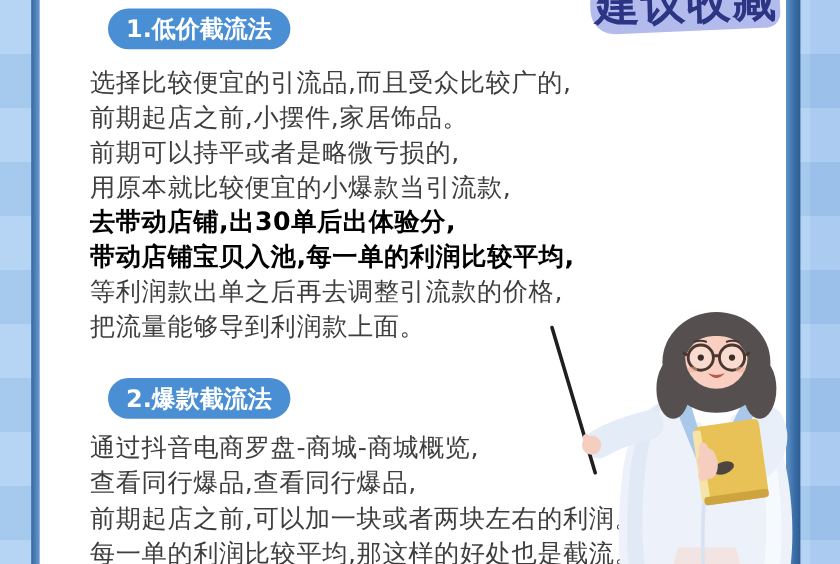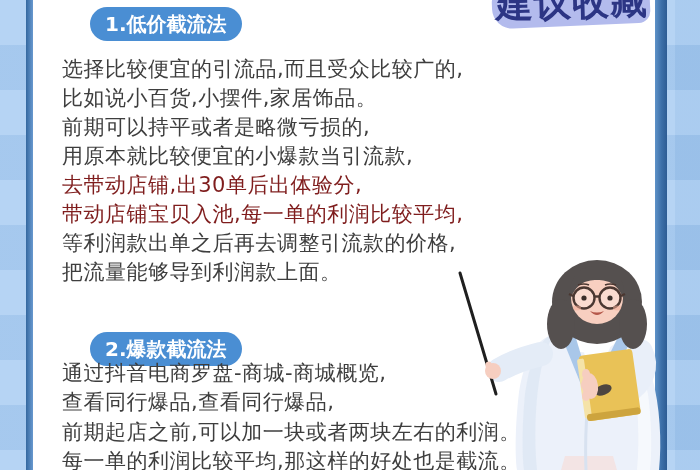--- a/index.html
+++ b/index.html
@@ -42,48 +42,48 @@
     font-size:37px;font-weight:bold;letter-spacing:1px;
     color:#2c3584;transform:rotate(-1.5deg);white-space:nowrap;
   }
   
   .badge{
     position:absolute;left:90px;height:34px;line-height:34px;
     background:#4a8ed3;color:#ffffff;border-radius:17px;
     padding:0 15px;font-size:20px;font-weight:bold;white-space:nowrap;
   }
   .badge.b1{top:7px;text-align:center;}
-  .badge.b2{top:315px;margin-top:17px;}
+  .badge.b2{top:315px;}
   
   .line{
-    position:absolute;left:62px;height:29px;
+    position:absolute;left:75px;height:29px;
     font-size:21px;color:#3e3e3e;white-space:nowrap;letter-spacing:.5px;
   }
-  .line.bold{font-weight:normal;color:#7f1d1d;}
+  .line.bold{font-weight:bold;color:#000000;}
   
   .character{
     position:absolute;left:437px;top:240px;width:230px;height:230px;
   }
 </style>
 </head>
 <body>
 
 <div class="bg"></div>
 <div class="card"></div>
 <div class="bar-left"></div>
 <div class="bar-right"></div>
 
 <div class="bookmark">
   <div class="hl"></div>
   <div class="txt">建议收藏</div>
 </div>
 
 <div class="badge b1">1.低价截流法</div>
 <div class="line" style="top:55px">选择比较便宜的引流品,而且受众比较广的,</div>
-<div class="line" style="top:84px">比如说小百货,小摆件,家居饰品。</div>
+<div class="line" style="top:84px">前期起店之前,小摆件,家居饰品。</div>
 <div class="line" style="top:113px">前期可以持平或者是略微亏损的,</div>
 <div class="line" style="top:142px">用原本就比较便宜的小爆款当引流款,</div>
 <div class="line bold" style="top:171px">去带动店铺,出30单后出体验分,</div>
 <div class="line bold" style="top:200px">带动店铺宝贝入池,每一单的利润比较平均,</div>
 <div class="line" style="top:229px">等利润款出单之后再去调整引流款的价格,</div>
 <div class="line" style="top:258px">把流量能够导到利润款上面。</div>
 
 <div class="badge b2">2.爆款截流法</div>
 <div class="line" style="top:359px">通过抖音电商罗盘-商城-商城概览,</div>
 <div class="line" style="top:388px">查看同行爆品,查看同行爆品,</div>

